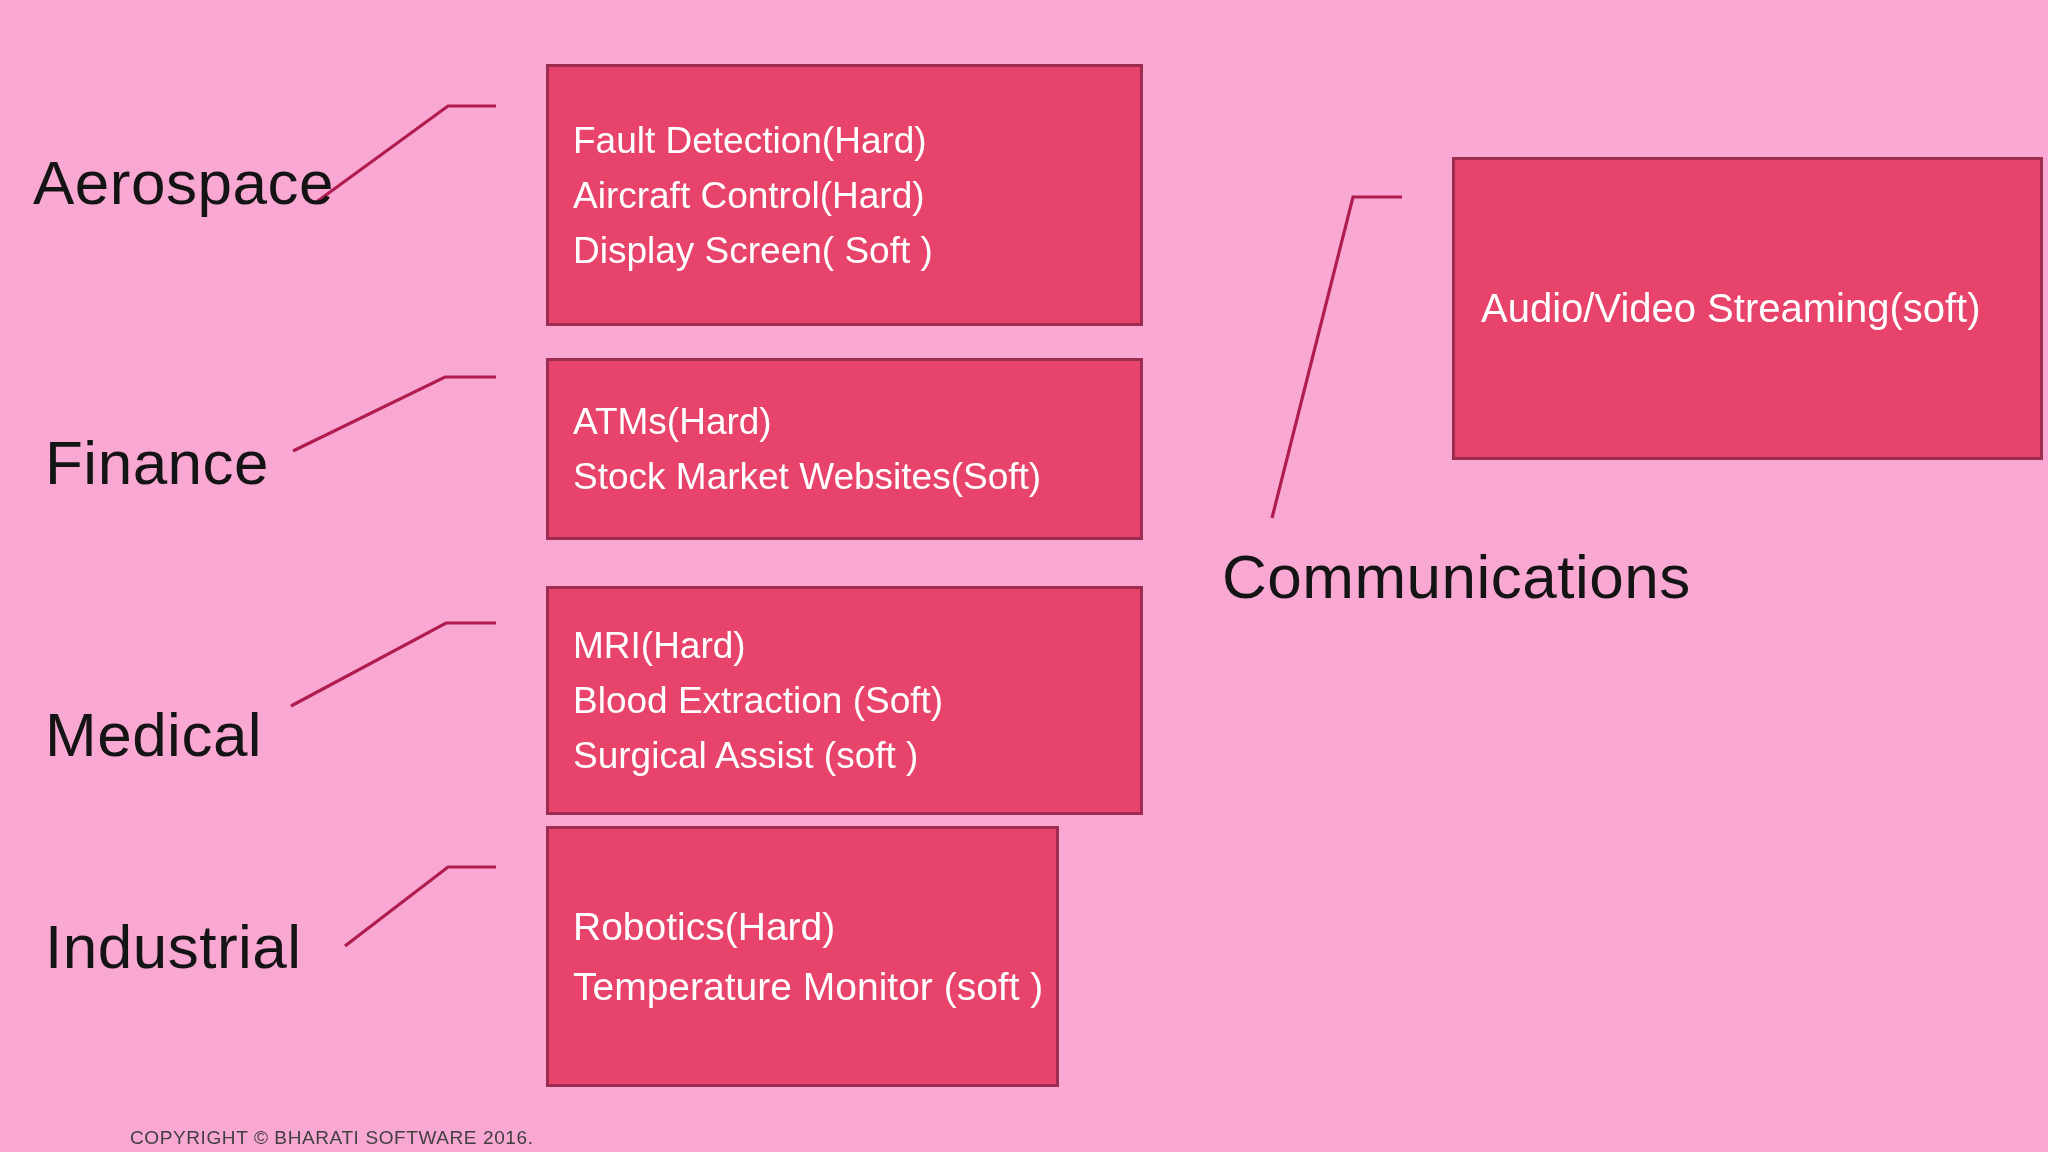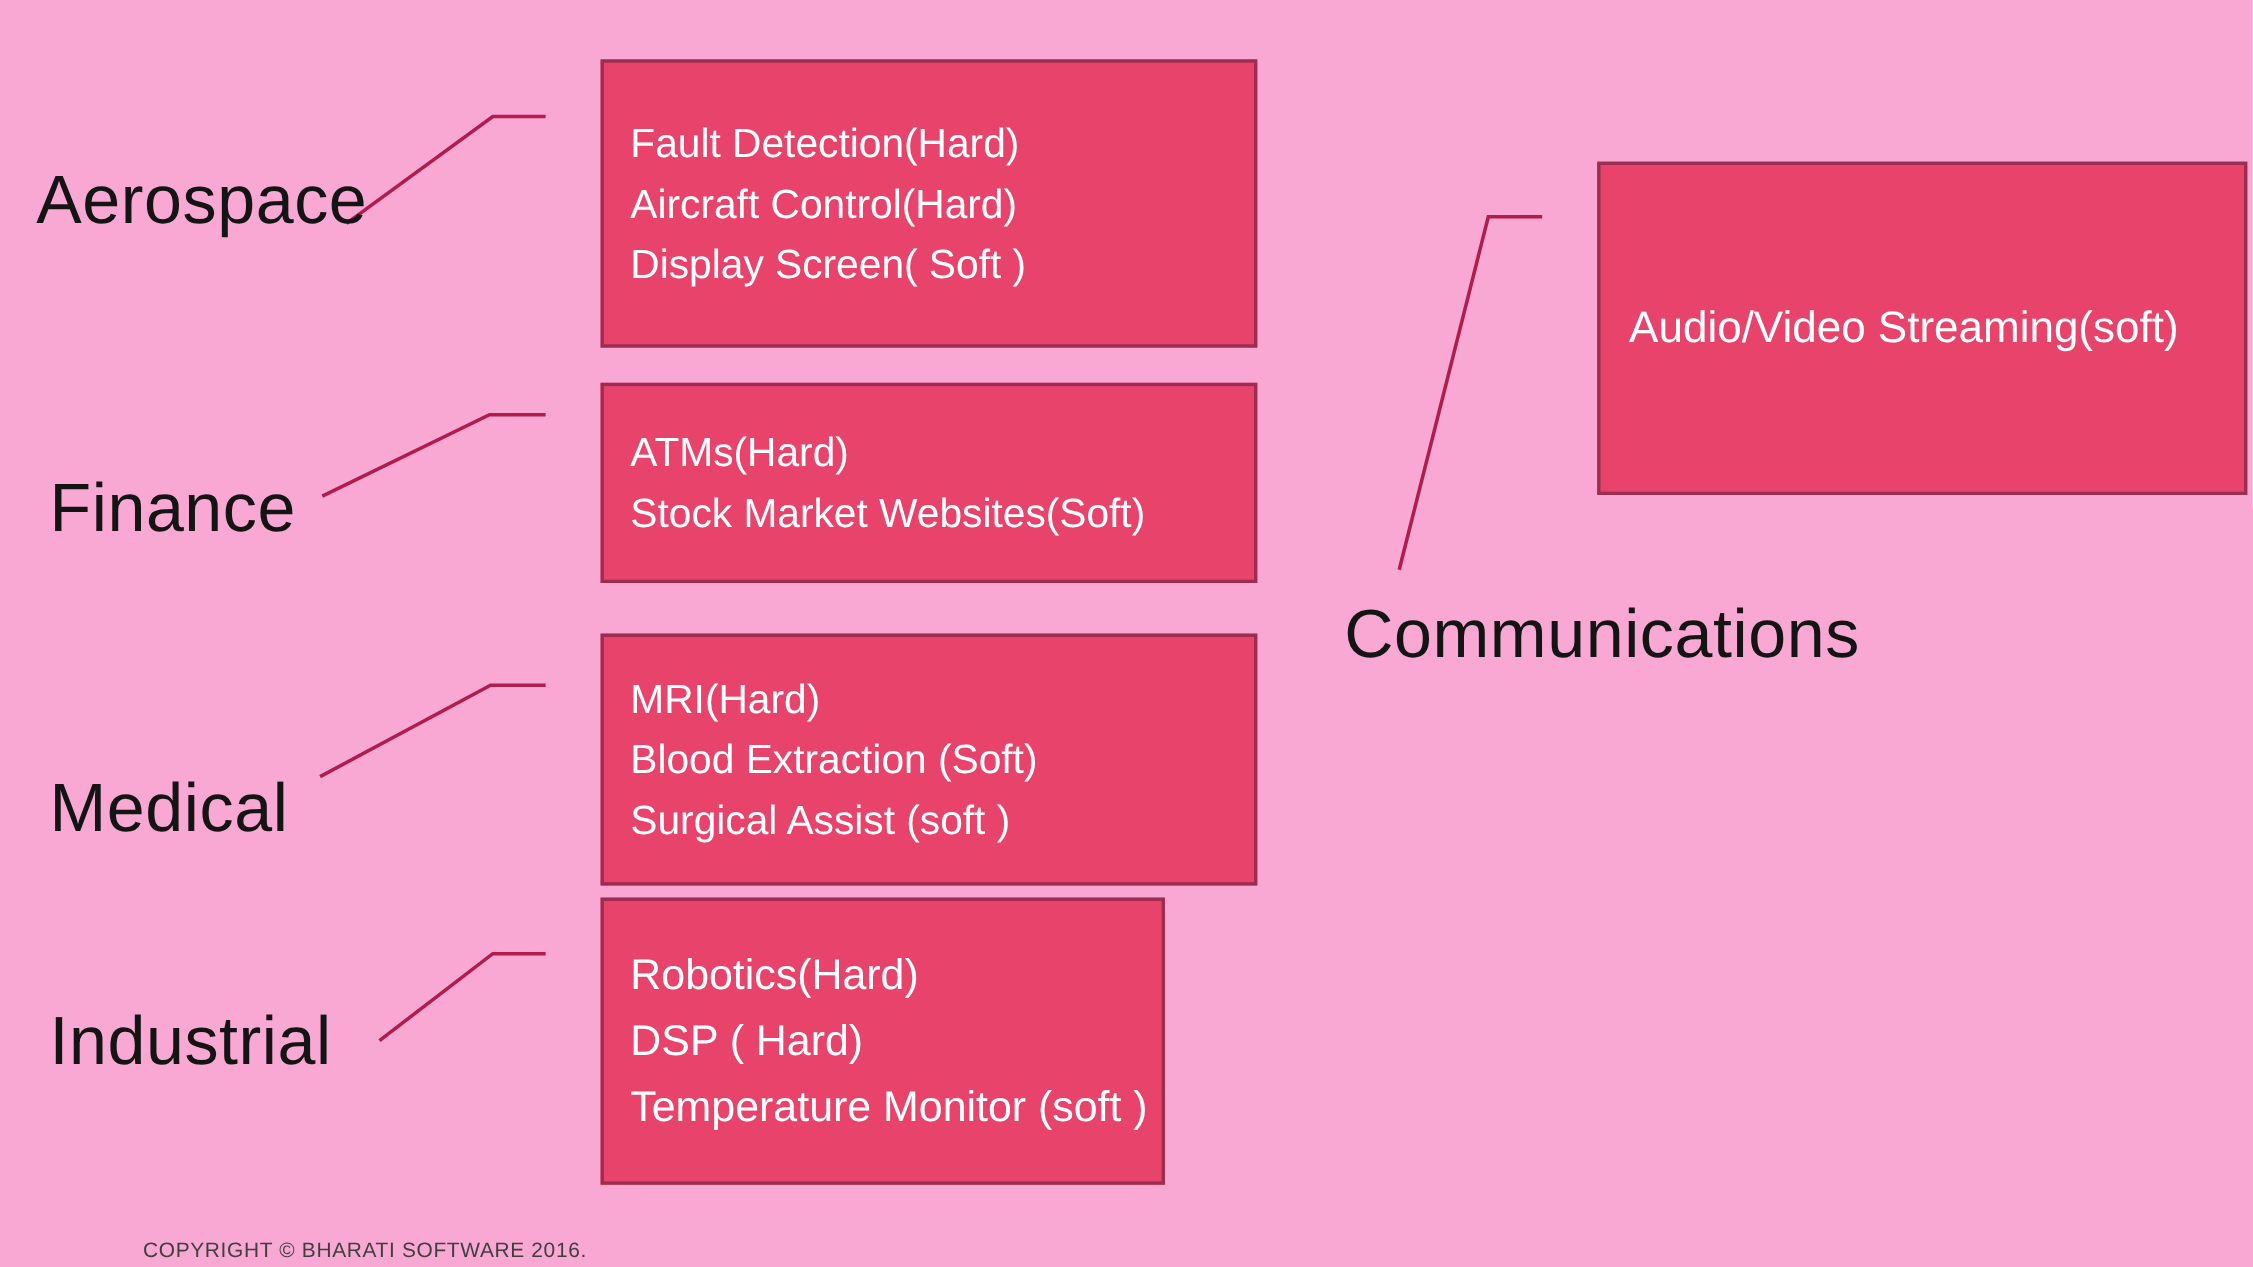--- a/index.html
+++ b/index.html
@@ -35,20 +35,21 @@
     background: var(--box-fill, #e8436b);
     border: 3px solid var(--box-border, #9c2c50);
     display: flex;
     flex-direction: column;
     justify-content: center;
     padding-left: 24px;
     padding-right: 10px;
     color: var(--box-text, #ffffff);
     font-size: 37px;
     line-height: 55px;
+    margin-top: 10px;
   }
   .box-aerospace  { left: 546px; top: 54px;  width: 597px; height: 262px; }
   .box-finance    { left: 546px; top: 348px; width: 597px; height: 182px; }
   .box-medical    { left: 546px; top: 576px; width: 597px; height: 229px; }
   .box-industrial { left: 546px; top: 816px; width: 513px; height: 261px; font-size: 39px; line-height: 60px; }
   .box-communications {
     left: 1452px; top: 147px; width: 591px; height: 303px;
     padding-left: 26px; font-size: 40px;
   }
   .box-line { white-space: nowrap; }
@@ -110,21 +111,20 @@
   </div>
 
   <div class="app-box box-medical">
     <div class="box-line">MRI(Hard)</div>
     <div class="box-line">Blood Extraction (Soft)</div>
     <div class="box-line">Surgical Assist (soft )</div>
   </div>
 
   <div class="app-box box-industrial">
     <div class="box-line">Robotics(Hard)</div>
-    <div class="box-line">DSP ( Hard)</div>
     <div class="box-line">Temperature Monitor (soft )</div>
   </div>
 
   <div class="app-box box-communications">
     <div class="box-line">Audio/Video Streaming(soft)</div>
   </div>
 
   <div class="copyright">COPYRIGHT © BHARATI SOFTWARE 2016.</div>
 
 </div>

